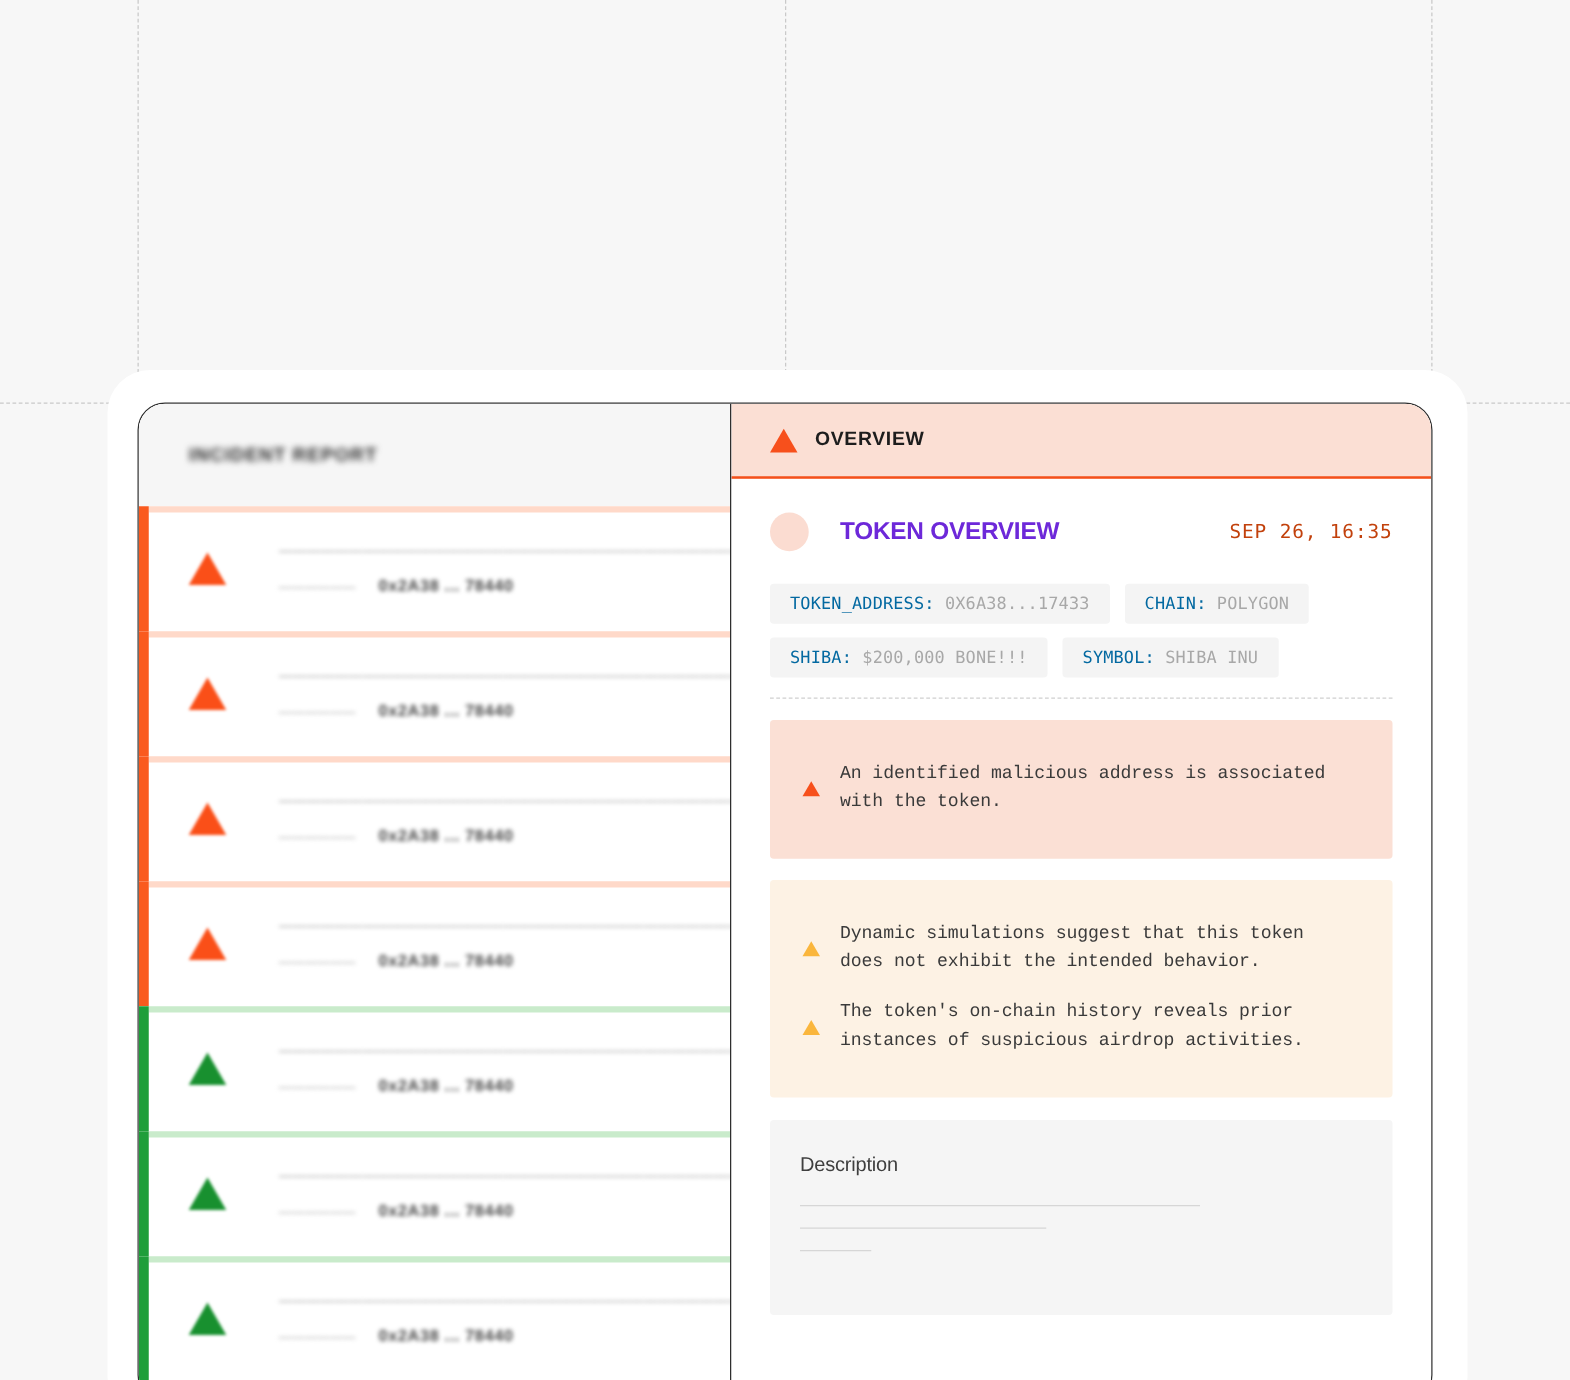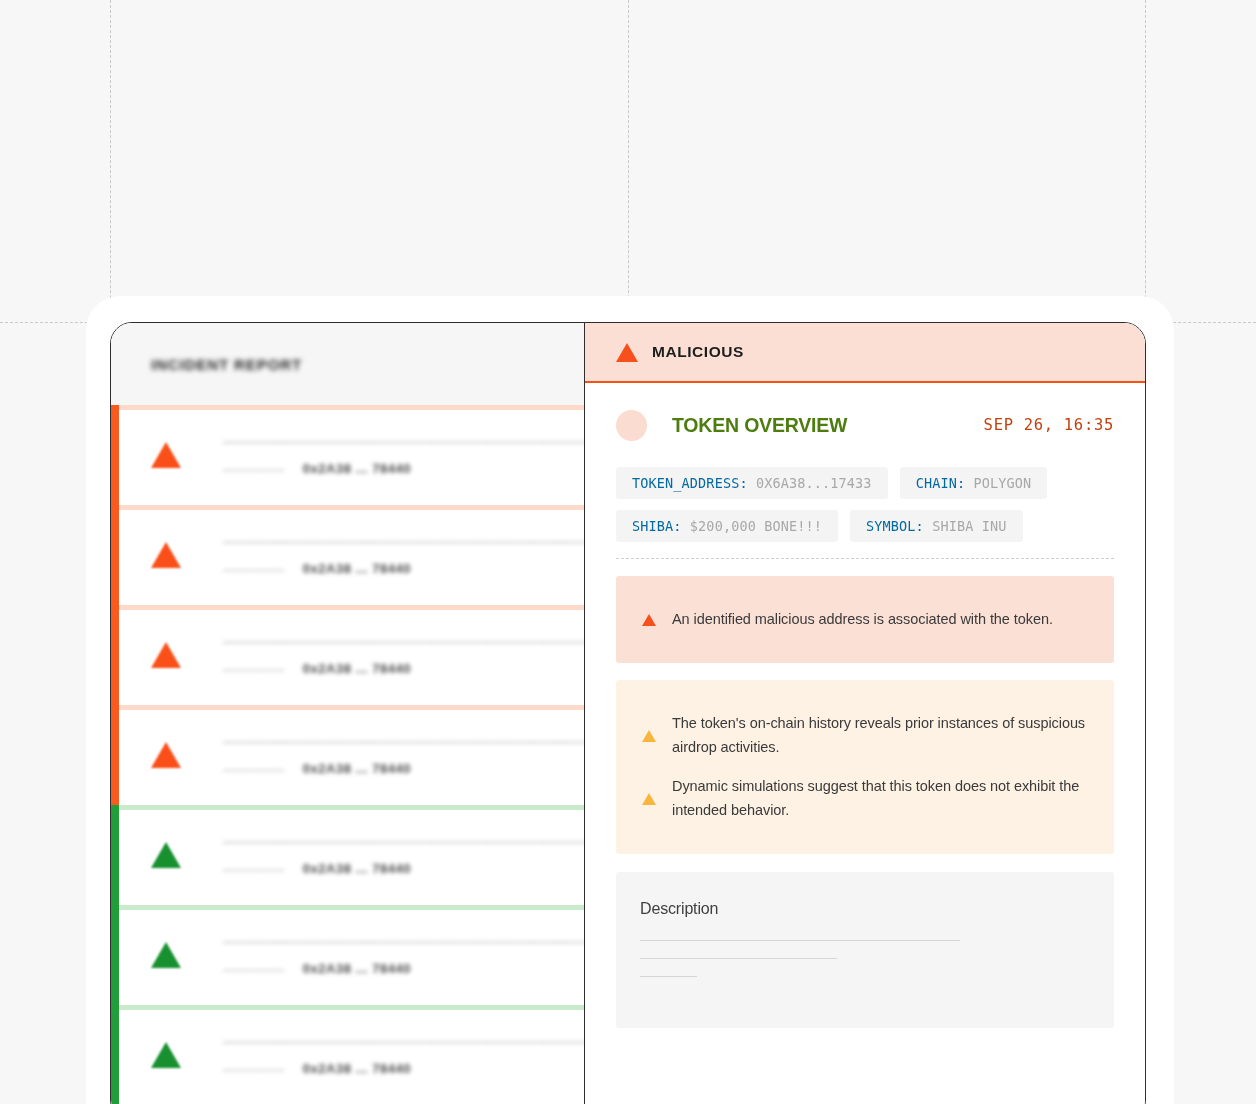--- a/index.html
+++ b/index.html
@@ -189,21 +189,21 @@
     width: 31px; height: 31px;
     border-radius: 50%;
     background: #fbdcd1;
     flex: 0 0 31px;
   }
   #overview-title {
     margin-left: 25px;
     font-size: 19.5px;
     font-weight: 700;
     letter-spacing: -0.01em;
-    color: #4d7c0f;
+    color: #6d28d9;
   }
   #overview-timestamp {
     margin-left: auto;
     font-family: "DejaVu Sans Mono", monospace;
     font-size: 15.5px;
     letter-spacing: 0.045em;
     color: #c2410c;
   }
 
   
@@ -227,20 +227,21 @@
   #meta-divider {
     margin-top: 16px;
     border-top: 1.5px dashed #cfcfcf;
   }
 
   
   .finding-panel {
     border-radius: 3px;
     padding: 24px 28px 24px 26px;
     margin-top: 17px;
+    font-family: Liberation Mono, monospace;
   }
   .finding-panel.danger { background: #fbe0d5; }
   .finding-panel.warn   { background: #fdf2e4; }
 
   .finding-item {
     display: flex;
     align-items: center;
     gap: 16px;
     padding: 8px 0;
   }
@@ -397,21 +398,21 @@
         </div>
       </div>
 
     </div>
   </div>
 
   <div id="right-panel">
 
     <div id="verdict-banner">
       <div id="verdict-triangle"></div>
-      <div id="verdict-label">MALICIOUS</div>
+      <div id="verdict-label">OVERVIEW</div>
     </div>
 
     <div id="right-body">
 
       <div id="overview-header">
         <div id="overview-dot"></div>
         <div id="overview-title">TOKEN OVERVIEW</div>
         <div id="overview-timestamp">SEP 26, 16:35</div>
       </div>
 
@@ -442,25 +443,25 @@
       <div class="finding-panel danger">
         <div class="finding-item">
           <div class="finding-tri"></div>
           <div class="finding-text">An identified malicious address is associated with the token.</div>
         </div>
       </div>
 
       <div class="finding-panel warn">
         <div class="finding-item">
           <div class="finding-tri"></div>
-          <div class="finding-text">The token's on-chain history reveals prior instances of suspicious airdrop activities.</div>
+          <div class="finding-text">Dynamic simulations suggest that this token does not exhibit the intended behavior.</div>
         </div>
         <div class="finding-item">
           <div class="finding-tri"></div>
-          <div class="finding-text">Dynamic simulations suggest that this token does not exhibit the intended behavior.</div>
+          <div class="finding-text">The token's on-chain history reveals prior instances of suspicious airdrop activities.</div>
         </div>
       </div>
 
       <div id="description-card">
         <div id="description-label">Description</div>
         <div class="desc-line" style="width:320px"></div>
         <div class="desc-line" style="width:197px"></div>
         <div class="desc-line" style="width:57px"></div>
       </div>
 

